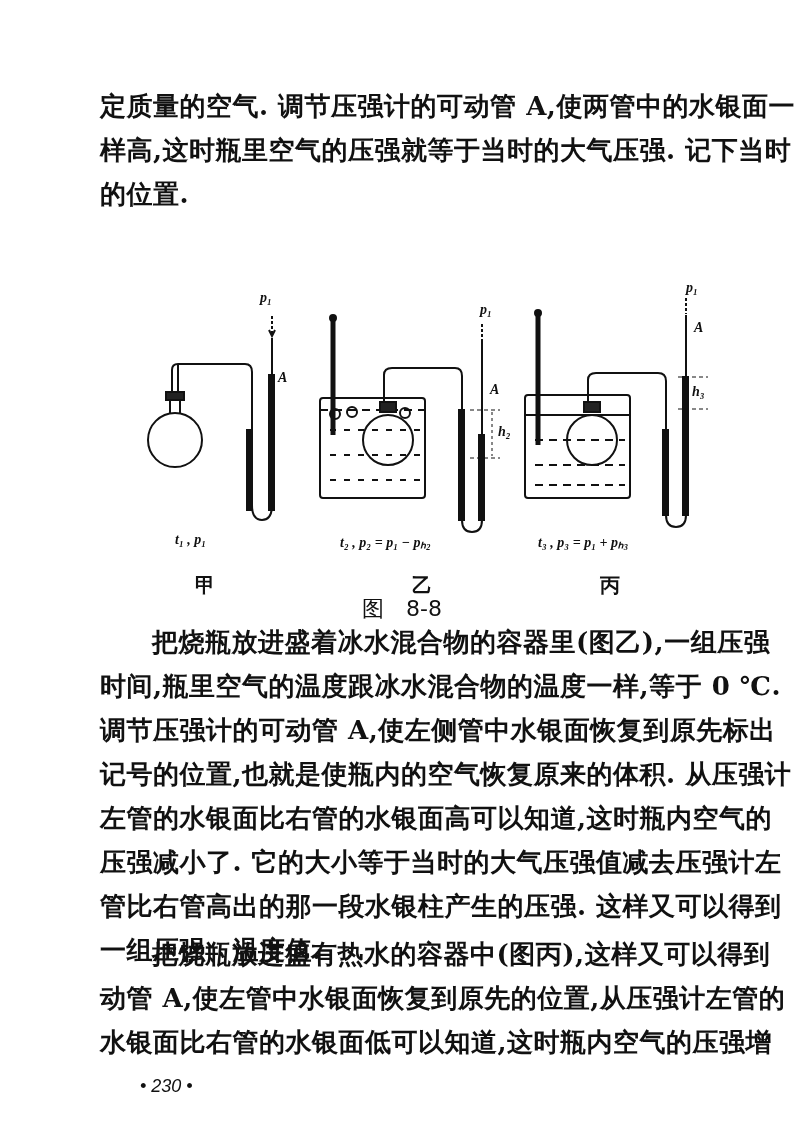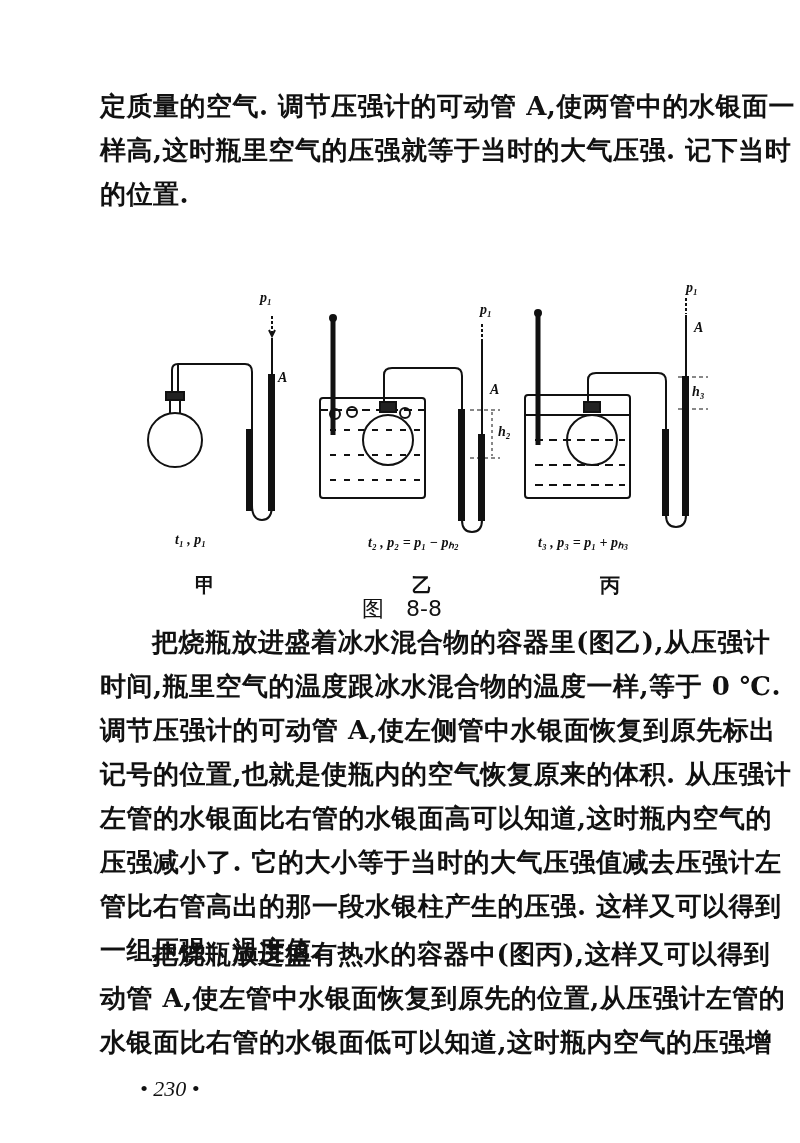--- a/index.html
+++ b/index.html
@@ -10,22 +10,22 @@
           line-height: 44px; letter-spacing: 0.5px; font-weight: bold; }
   .line { display: block; white-space: nowrap; height: 44px; }
   .indent { padding-left: 52px; }
   .figure { position: absolute; left: 130px; top: 280px; width: 620px; height: 340px; }
   .figure svg { position: absolute; left: 0; top: 0; }
   .sublabel { position: absolute; font-size: 14px; font-style: italic; font-weight: bold;
               font-family: "Liberation Serif", serif; white-space: nowrap; }
   .panelname { position: absolute; font-size: 20px; font-weight: bold;
                font-family: "DejaVu Sans", sans-serif; }
   .caption { position: absolute; font-size: 22px; font-family: "DejaVu Sans", sans-serif; }
-  .pagenum { position: absolute; left: 140px; top: 1076px; font-size: 22px;
-             font-style: italic; font-family: Liberation Serif, serif; }
+  .pagenum { position: absolute; left: 140px; top: 1076px; font-size: 18px;
+             font-style: italic; font-family: Liberation Sans, sans-serif; }
 </style>
 </head>
 <body>
 
 <div class="page">
 
   <div class="para" style="top:84px;">
     <span class="line">定质量的空气. 调节压强计的可动管 A,使两管中的水银面一</span>
     <span class="line">样高,这时瓶里空气的压强就等于当时的大气压强. 记下当时</span>
     <span class="line">的位置.</span>
@@ -92,31 +92,31 @@
     <span class="sublabel" style="left:130px;top:10px;">p₁</span>
     <span class="sublabel" style="left:148px;top:90px;">A</span>
     <span class="sublabel" style="left:350px;top:22px;">p₁</span>
     <span class="sublabel" style="left:360px;top:102px;">A</span>
     <span class="sublabel" style="left:368px;top:144px;">h₂</span>
     <span class="sublabel" style="left:556px;top:0px;">p₁</span>
     <span class="sublabel" style="left:564px;top:40px;">A</span>
     <span class="sublabel" style="left:562px;top:104px;">h₃</span>
 
     <span class="sublabel" style="left:45px;top:252px;">t₁ , p₁</span>
-    <span class="sublabel" style="left:210px;top:252px;margin-left:28px;">t₂ , p₂ = p₁ − pₕ₂</span>
+    <span class="sublabel" style="left:210px;top:252px;">t₂ , p₂ = p₁ − pₕ₂</span>
     <span class="sublabel" style="left:408px;top:252px;">t₃ , p₃ = p₁ + pₕ₃</span>
 
     <span class="panelname" style="left:65px;top:292px;">甲</span>
     <span class="panelname" style="left:282px;top:292px;">乙</span>
     <span class="panelname" style="left:470px;top:292px;">丙</span>
     <span class="caption" style="left:232px;top:314px;">图　8-8</span>
   </div>
 
   <div class="para" style="top:620px;">
-    <span class="line indent">把烧瓶放进盛着冰水混合物的容器里(图乙),从压强计</span>
+    <span class="line indent">把烧瓶放进盛着冰水混合物的容器里(图乙),一组压强</span>
     <span class="line">时间,瓶里空气的温度跟冰水混合物的温度一样,等于 0 ℃.</span>
     <span class="line">调节压强计的可动管 A,使左侧管中水银面恢复到原先标出</span>
     <span class="line">记号的位置,也就是使瓶内的空气恢复原来的体积. 从压强计</span>
     <span class="line">左管的水银面比右管的水银面高可以知道,这时瓶内空气的</span>
     <span class="line">压强减小了. 它的大小等于当时的大气压强值减去压强计左</span>
     <span class="line">管比右管高出的那一段水银柱产生的压强. 这样又可以得到</span>
     <span class="line">一组压强、温度值.</span>
   </div>
 
   <div class="para" style="top:932px;">

